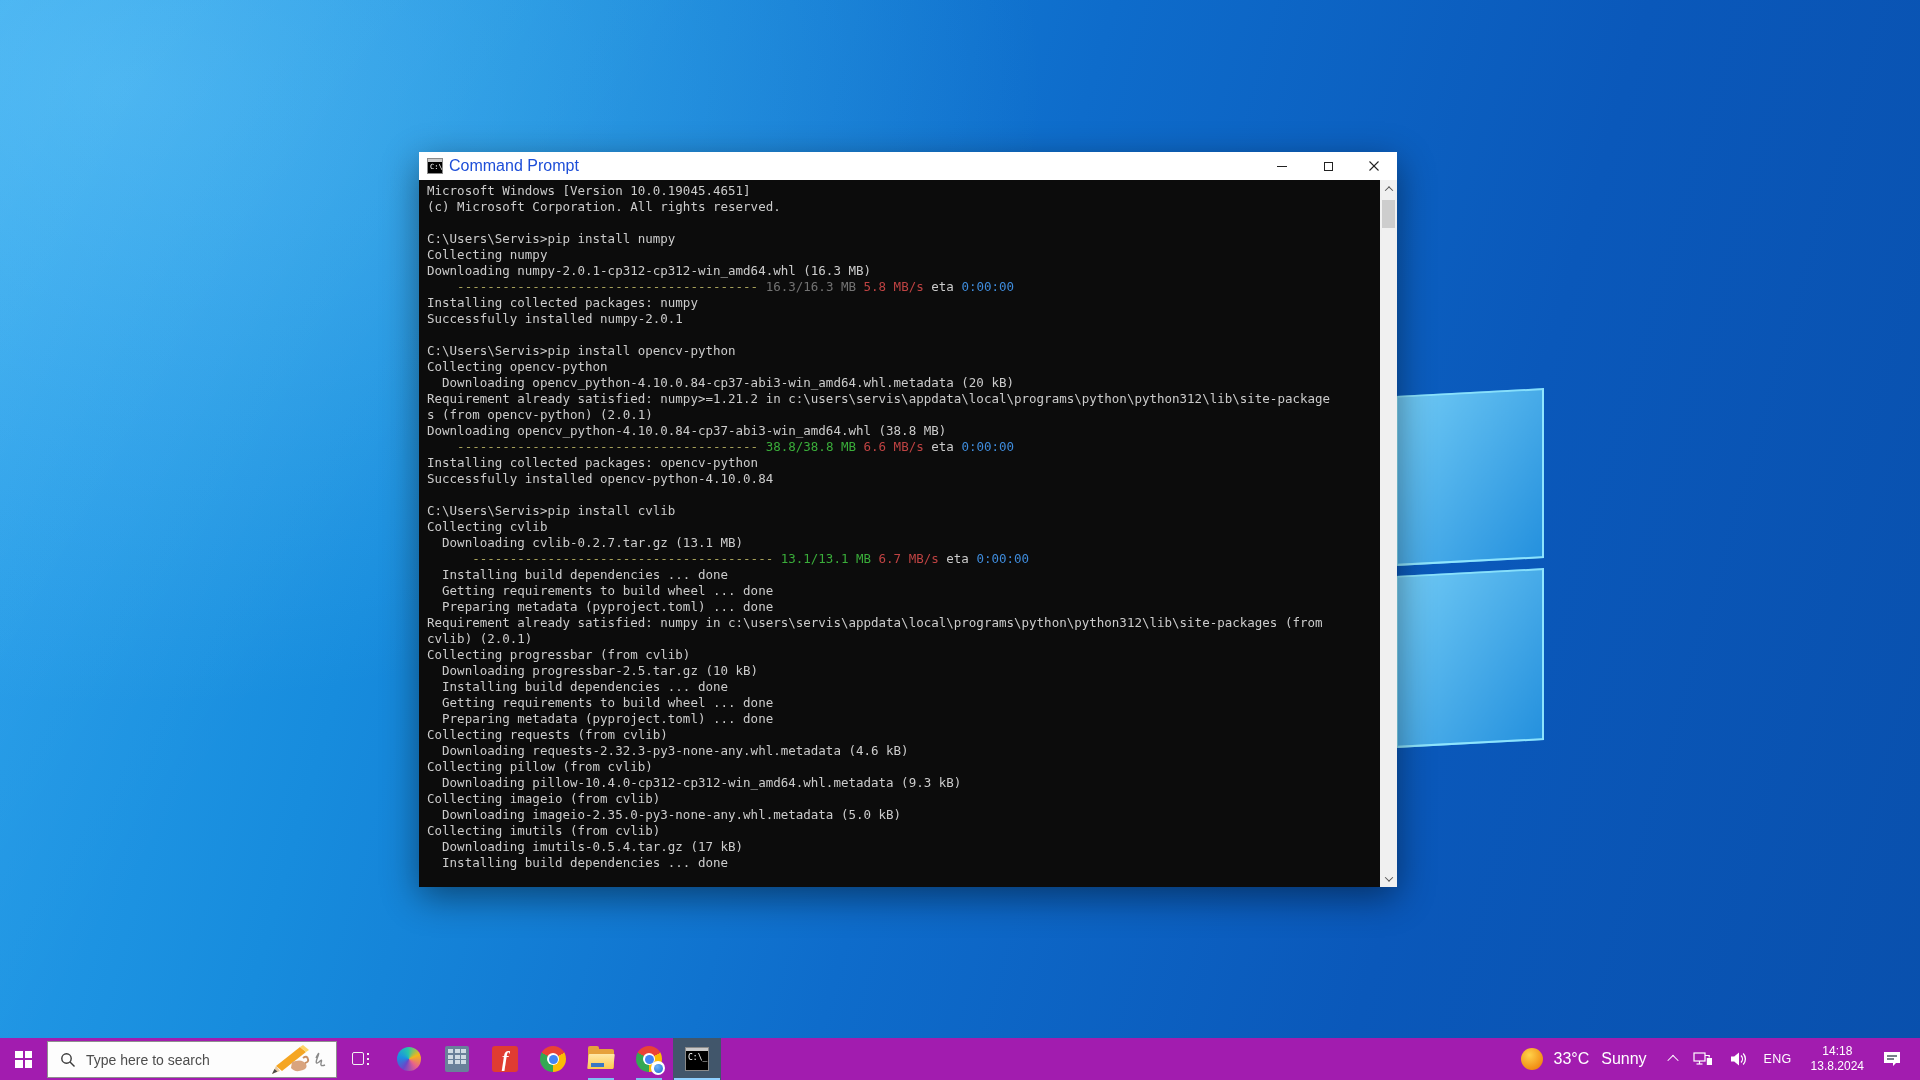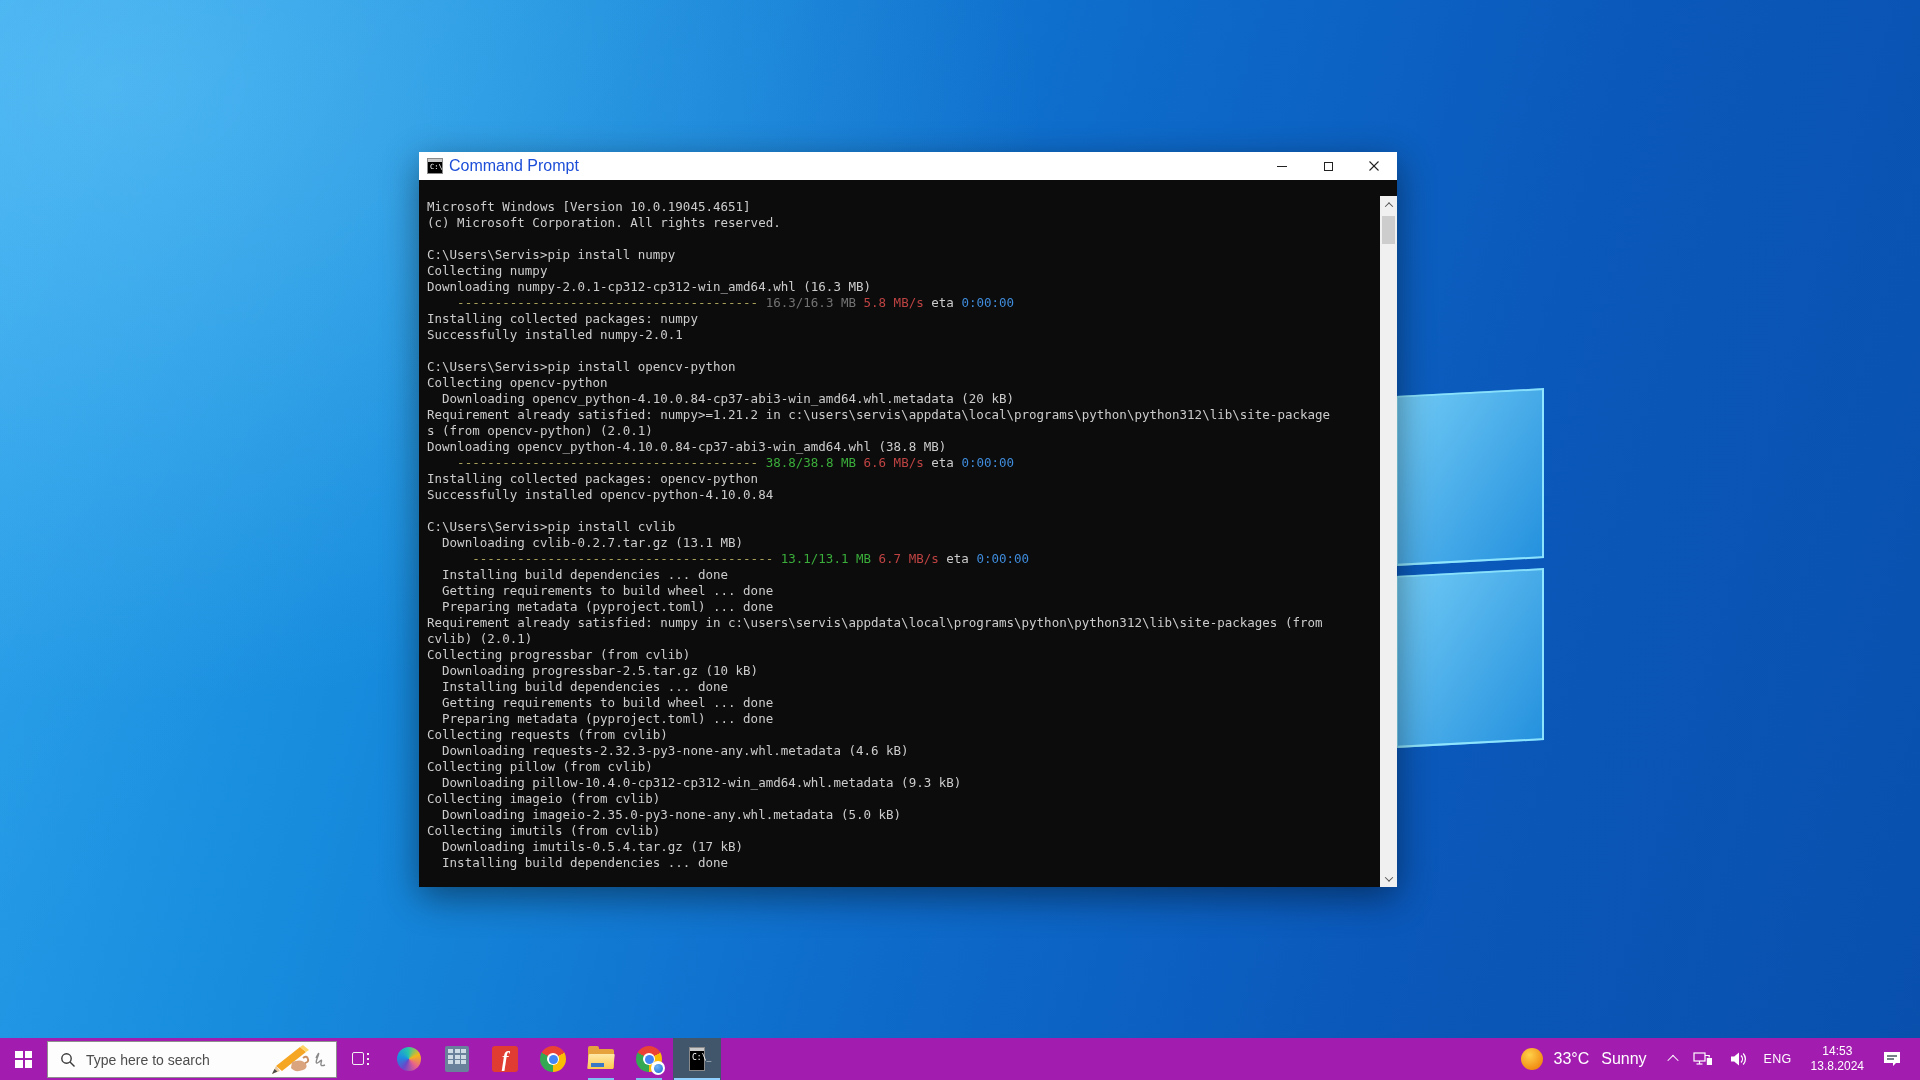--- a/index.html
+++ b/index.html
@@ -28,21 +28,21 @@
     font-family:"DejaVu Sans Mono",monospace; color:#fff; flex:none; }
   .cmdico .bar { position:absolute; top:0; left:0; right:0; height:3px; background:#c9c9c9; }
   .cmdico .txt { position:absolute; top:5px; left:2px; font-size:7px; line-height:7px; }
   .ico16 { width:16px; height:16px; margin-left:8px; }
   .title-text { margin-left:6px; font-size:16px; color:#1d4ed8; }
   .controls { margin-left:auto; display:flex; height:100%; }
   .ctl { width:46px; height:100%; display:flex; align-items:center; justify-content:center; cursor:default; }
   .min-glyph { width:10px; height:1px; background:#222; }
   .max-glyph { width:9px; height:9px; border:1px solid #222; }
 
-  .term { position:absolute; top:28px; left:0; right:0; bottom:0; background:#0c0c0c;margin-top:16px; }
+  .term { position:absolute; top:28px; left:0; right:0; bottom:0; background:#0c0c0c; }
   .term-output { position:absolute; left:8px; top:3px; right:20px;
     font-family:"DejaVu Sans Mono",monospace; font-size:12.5px; line-height:16px; color:#cccccc; }
   .tline { white-space:pre; height:16px; }
 
   .scrollbar { position:absolute; right:0; top:0; bottom:0; width:17px; background:#f0f0f0; }
   .sb-btn { position:absolute; left:0; width:17px; height:17px; display:flex; align-items:center; justify-content:center; }
   .sb-up { top:0; } .sb-down { bottom:0; }
   .sb-chev { width:6px; height:6px; border-left:1.5px solid #555; border-top:1.5px solid #555; }
   .sb-up .sb-chev { transform:rotate(45deg) translate(1px,1px); }
   .sb-down .sb-chev { transform:rotate(-135deg) translate(1px,1px); }
@@ -98,21 +98,21 @@
     background:radial-gradient(circle at 35% 30%, #6fb4f5, #1a67d2); border-radius:50%; }
 
   .folder { width:26px; height:20px; position:relative; }
   .folder .back { position:absolute; inset:0; background:#e6a23c; border-radius:2px; }
   .folder .tab { position:absolute; left:0; top:-3px; width:11px; height:5px; background:#e6a23c;
     border-radius:2px 2px 0 0; }
   .folder .front { position:absolute; left:0; right:0; bottom:0; height:15px;
     background:linear-gradient(#ffe9a8, #fdc94f); border-radius:1px; transform:skewX(-6deg); }
   .folder .bluebar { position:absolute; left:3px; bottom:2px; width:13px; height:4px; background:#3a77c4; }
 
-  .ico24 { width:16px; height:24px; }
+  .ico24 { width:24px; height:24px; }
   .ico24 .txt { font-size:8px; top:6px; }
 
   
   .tray { margin-left:auto; display:flex; align-items:center; height:100%; padding-right:10px; }
   .tray-item { display:flex; align-items:center; height:100%; cursor:default; }
   .weather { gap:10px; padding:0 14px; font-size:16px; }
   .sun { width:22px; height:22px; border-radius:50%;
     background:radial-gradient(circle at 38% 32%, #ffd24a, #f08a12 75%); }
   .weather .cond { margin-left:2px; }
   .chev-up { width:8px; height:8px; border-left:1.6px solid #fff; border-top:1.6px solid #fff;
@@ -170,20 +170,21 @@
         <div class="tline"><span>Collecting opencv-python</span></div>
         <div class="tline"><span>  Downloading opencv_python-4.10.0.84-cp37-abi3-win_amd64.whl.metadata (20 kB)</span></div>
         <div class="tline"><span>Requirement already satisfied: numpy&gt;=1.21.2 in c:\users\servis\appdata\local\programs\python\python312\lib\site-package</span></div>
         <div class="tline"><span>s (from opencv-python) (2.0.1)</span></div>
         <div class="tline"><span>Downloading opencv_python-4.10.0.84-cp37-abi3-win_amd64.whl (38.8 MB)</span></div>
         <div class="tline"><span>    </span><span style="color: rgb(166, 160, 90);">----------------------------------------</span><span> </span><span style="color: rgb(58, 173, 58);">38.8/38.8 MB</span><span> </span><span style="color: rgb(191, 67, 67);">6.6 MB/s</span><span> eta </span><span style="color: rgb(63, 140, 220);">0:00:00</span></div>
         <div class="tline"><span>Installing collected packages: opencv-python</span></div>
         <div class="tline"><span>Successfully installed opencv-python-4.10.0.84</span></div>
         <div class="tline"><span></span></div>
         <div class="tline"><span>C:\Users\Servis&gt;pip install cvlib</span></div>
+        <div class="tline"><span>Collecting cvlib</span></div>
         <div class="tline"><span>  Downloading cvlib-0.2.7.tar.gz (13.1 MB)</span></div>
         <div class="tline"><span>      </span><span style="color: rgb(166, 160, 90);">----------------------------------------</span><span> </span><span style="color: rgb(58, 173, 58);">13.1/13.1 MB</span><span> </span><span style="color: rgb(191, 67, 67);">6.7 MB/s</span><span> eta </span><span style="color: rgb(63, 140, 220);">0:00:00</span></div>
         <div class="tline"><span>  Installing build dependencies ... done</span></div>
         <div class="tline"><span>  Getting requirements to build wheel ... done</span></div>
         <div class="tline"><span>  Preparing metadata (pyproject.toml) ... done</span></div>
         <div class="tline"><span>Requirement already satisfied: numpy in c:\users\servis\appdata\local\programs\python\python312\lib\site-packages (from</span></div>
         <div class="tline"><span>cvlib) (2.0.1)</span></div>
         <div class="tline"><span>Collecting progressbar (from cvlib)</span></div>
         <div class="tline"><span>  Downloading progressbar-2.5.tar.gz (10 kB)</span></div>
         <div class="tline"><span>  Installing build dependencies ... done</span></div>
@@ -309,21 +310,21 @@
     </div>
     <div class="tray-item tray-gap">
       <svg width="18" height="16" viewBox="0 0 18 16">
         <path d="M2 5.5 v5 h3.2 L10 14.5 v-13 L5.2 5.5 z" fill="#fff"></path>
         <path d="M12 4.5 a5 5 0 0 1 0 7" stroke="#fff" stroke-width="1.3" fill="none"></path>
         <path d="M14.2 2.5 a8 8 0 0 1 0 11" stroke="#fff" stroke-width="1.3" fill="none"></path>
       </svg>
     </div>
     <div class="tray-item lang">ENG</div>
     <div class="tray-item clock">
-      <span>14:53</span>
+      <span>14:18</span>
       <span>13.8.2024</span>
     </div>
     <div class="tray-item actionctr">
       <svg width="20" height="18" viewBox="0 0 20 18">
         <path d="M2 2 h16 v11 h-4 l-3 3 v-3 H2 z" fill="#fff"></path>
         <line x1="5" y1="6" x2="15" y2="6" stroke="#1c2a3a" stroke-width="1.2"></line>
         <line x1="5" y1="9" x2="12" y2="9" stroke="#1c2a3a" stroke-width="1.2"></line>
       </svg>
     </div>
   </div>

